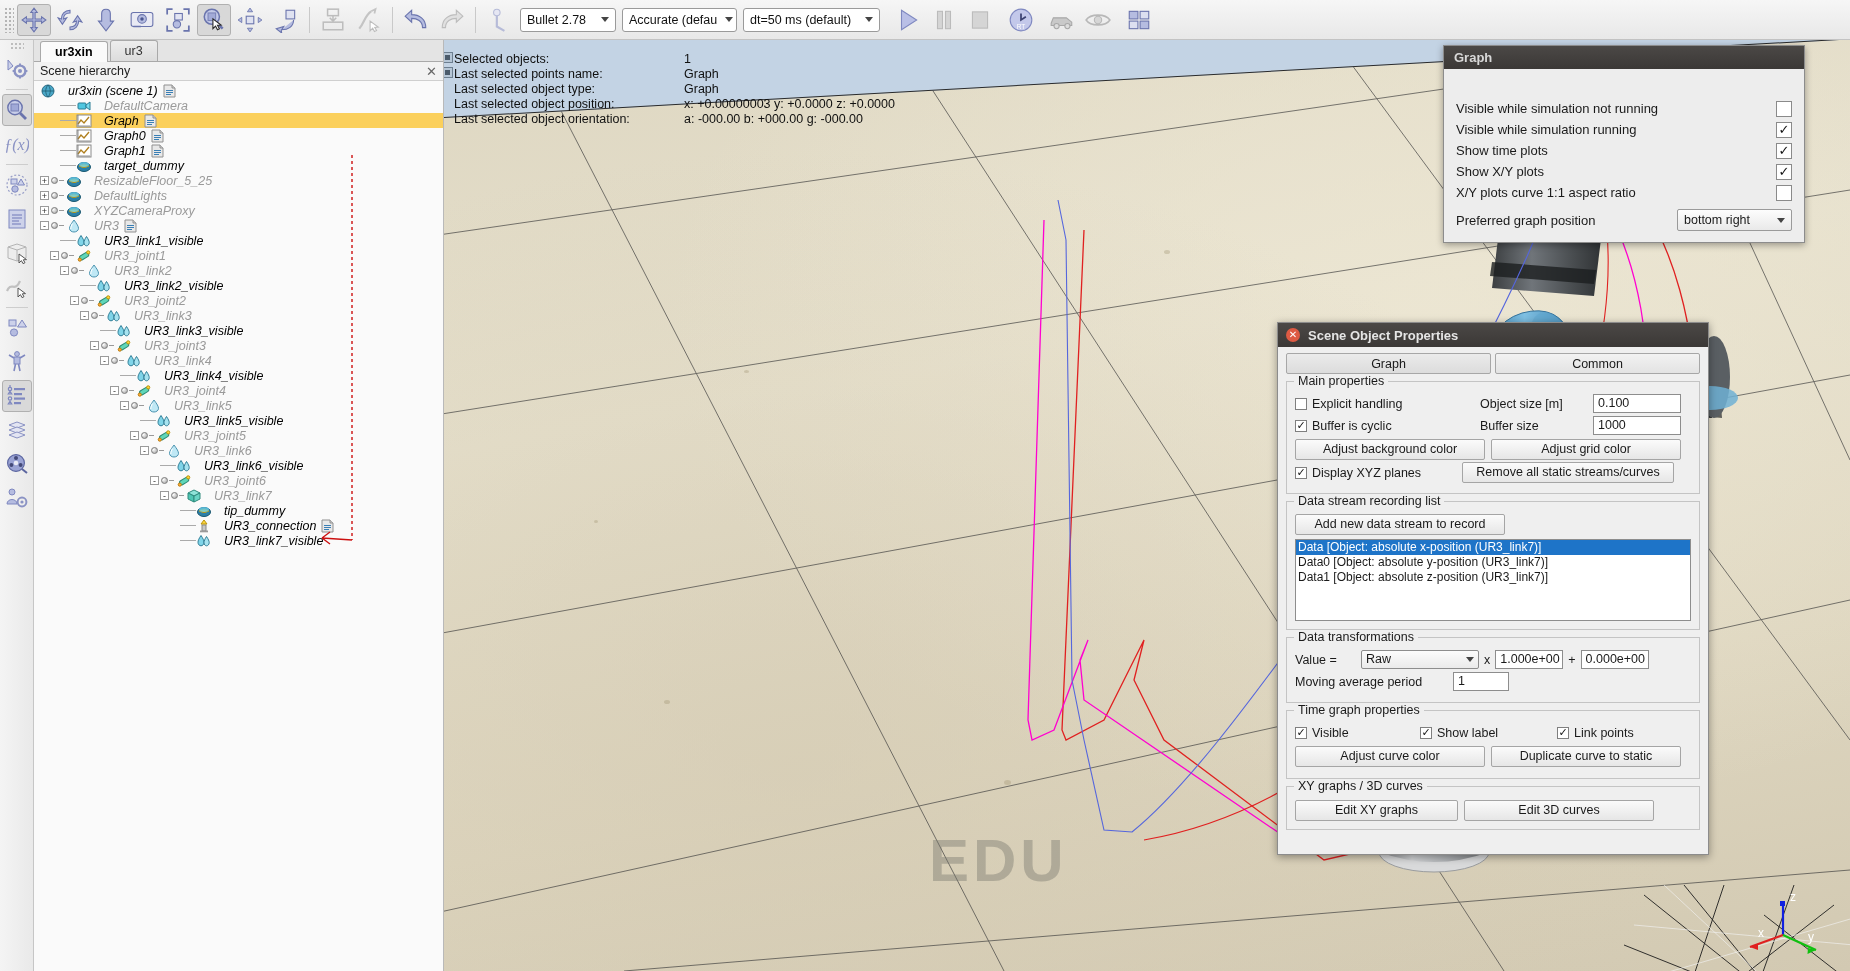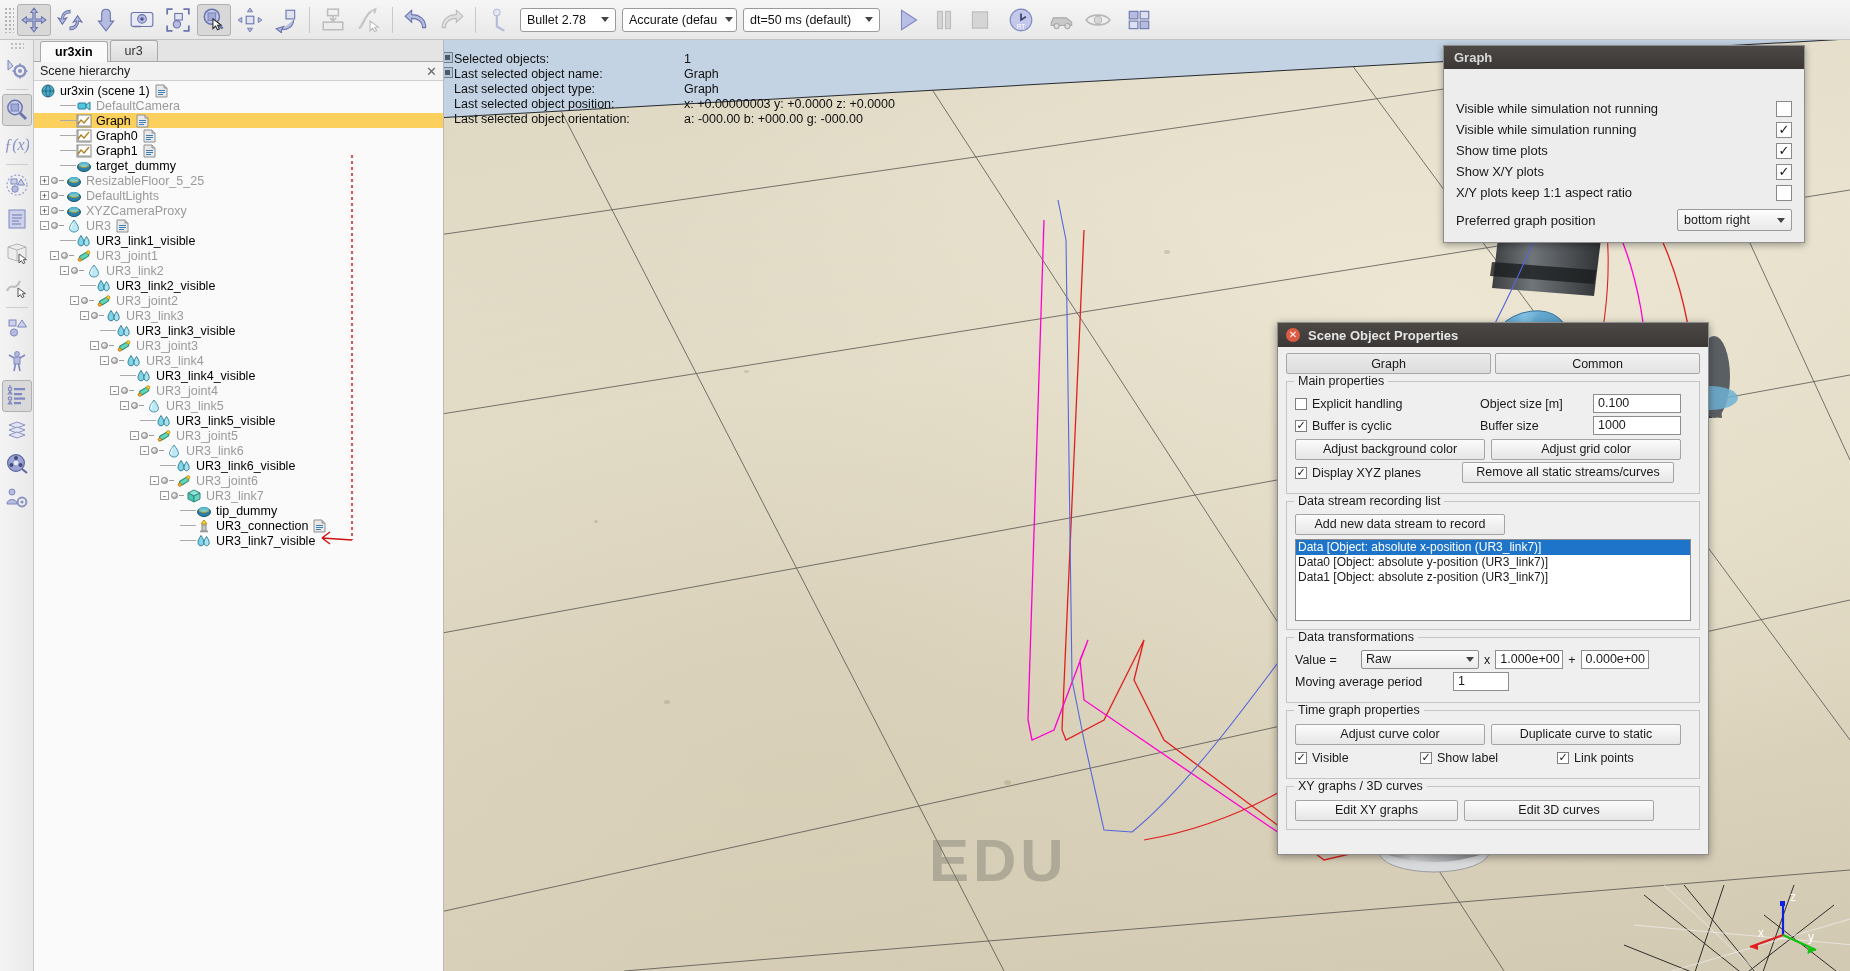--- a/index.html
+++ b/index.html
@@ -70,21 +70,21 @@
     background:#f2f2f2;border-bottom:1px solid #cfcfcf;position:relative;color:#222;}
   #hier-close{position:absolute;right:6px;top:0;color:#666;cursor:pointer;font-size:13px;line-height:19px;}
   #tree{position:absolute;left:0;top:41px;right:0;bottom:0;overflow:hidden;padding-top:2px;background:#fafafa;}
   .trow{height:15px;display:flex;align-items:center;font-size:12.5px;white-space:nowrap;position:relative;}
   .trow.sel{background:#fbd05c;}
   .tind{display:inline-block;}
   .tbox{width:9px;height:9px;border:1px solid #9a9a9a;background:#fff;
     display:inline-flex;align-items:center;justify-content:center;
     font-size:9px;line-height:8px;color:#333;margin-right:2px;flex:none;}
   .tline{width:16px;height:1px;background:#aaa;flex:none;}
-  .tlabel{margin-left:4px;}
+  .tlabel{margin-left:12px;font-style:italic;}
   .tlabel.dim{color:#9a9a9a;}
   .tlabel.dark{color:#000;}
   .dot{width:7px;height:7px;border-radius:50%;
     background:radial-gradient(circle at 30% 30%,#fff,#9c9c9c);
     border:1px solid #7b7b7b;margin-right:1px;flex:none;}
   .dash{width:5px;height:1px;background:#999;margin-right:2px;flex:none;}
   .ico{width:16px;height:14px;flex:none;display:block;}
   .scriptico{width:13px;height:14px;flex:none;margin-left:5px;display:block;}
   #red-arrow{position:absolute;pointer-events:none;left:0;top:0;}
 
@@ -984,21 +984,21 @@
       <span class="infochk">
           <i></i>
         </span>
       <span class="infolabel">Selected objects:</span>
       <span class="infoval">1</span>
     </div>
     <div class="inforow" style="position:relative">
       <span class="infochk">
           <i></i>
         </span>
-      <span class="infolabel">Last selected object name:</span>
+      <span class="infolabel">Last selected points name:</span>
       <span class="infoval">Graph</span>
     </div>
     <div class="inforow">
       <span class="infolabel">Last selected object type:</span>
       <span class="infoval">Graph</span>
     </div>
     <div class="inforow">
       <span class="infolabel">Last selected object position:</span>
       <span class="infoval">x: +0.00000003   y: +0.0000   z: +0.0000</span>
     </div>
@@ -1045,21 +1045,21 @@
     </div>
     <div class="chkrow">
       <span class="lbl">Show time plots</span>
       <span class="cbox on"></span>
     </div>
     <div class="chkrow">
       <span class="lbl">Show X/Y plots</span>
       <span class="cbox on"></span>
     </div>
     <div class="chkrow">
-      <span class="lbl">X/Y plots keep 1:1 aspect ratio</span>
+      <span class="lbl">X/Y plots curve 1:1 aspect ratio</span>
       <span class="cbox"></span>
     </div>
     <div class="chkrow" style="margin-top:5px;height:24px">
       <span class="lbl">Preferred graph position</span>
       <span class="selbox">
         <span>bottom right</span>
         <span class="caret"></span>
       </span>
     </div>
   </div>
@@ -1131,32 +1131,32 @@
       <div class="row">
         <span style="width:158px">Moving average period</span>
         <span class="fld" style="width:56px">1</span>
       </div>
     </div>
   </div>
 
   <div class="grp">
     <span class="cap">Time graph properties</span>
     <div class="inner">
-      <div class="row" style="height:22px;gap:6px">
-        <span class="btn" style="width:190px">Adjust curve color</span>
-        <span class="btn" style="width:190px">Duplicate curve to static</span>
-      </div>
       <div class="row">
         <span class="mini-chk on"></span>
         <span style="width:108px">Visible</span>
         <span class="mini-chk on"></span>
         <span style="width:120px">Show label</span>
         <span class="mini-chk on"></span>
         <span>Link points</span>
       </div>
+      <div class="row" style="height:22px;gap:6px">
+        <span class="btn" style="width:190px">Adjust curve color</span>
+        <span class="btn" style="width:190px">Duplicate curve to static</span>
+      </div>
     </div>
   </div>
 
   <div class="grp" style="margin-bottom:24px">
     <span class="cap">XY graphs / 3D curves</span>
     <div class="inner">
       <div class="row" style="height:22px;gap:6px;margin-bottom:0">
         <span class="btn" style="width:163px">Edit XY graphs</span>
         <span class="btn" style="width:190px">Edit 3D curves</span>
       </div>

